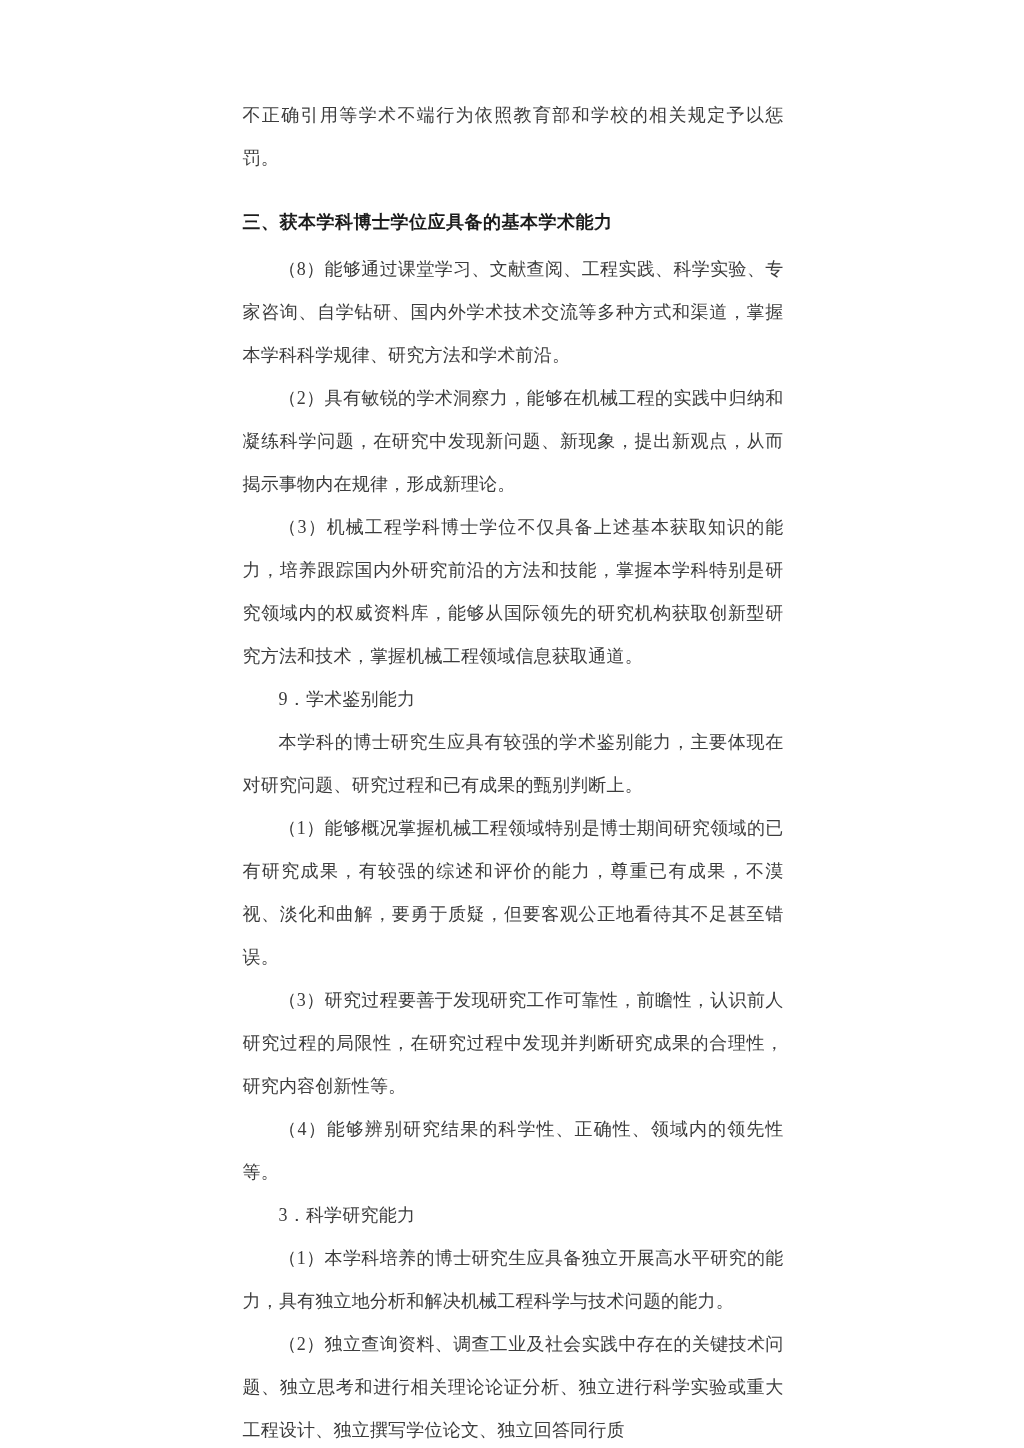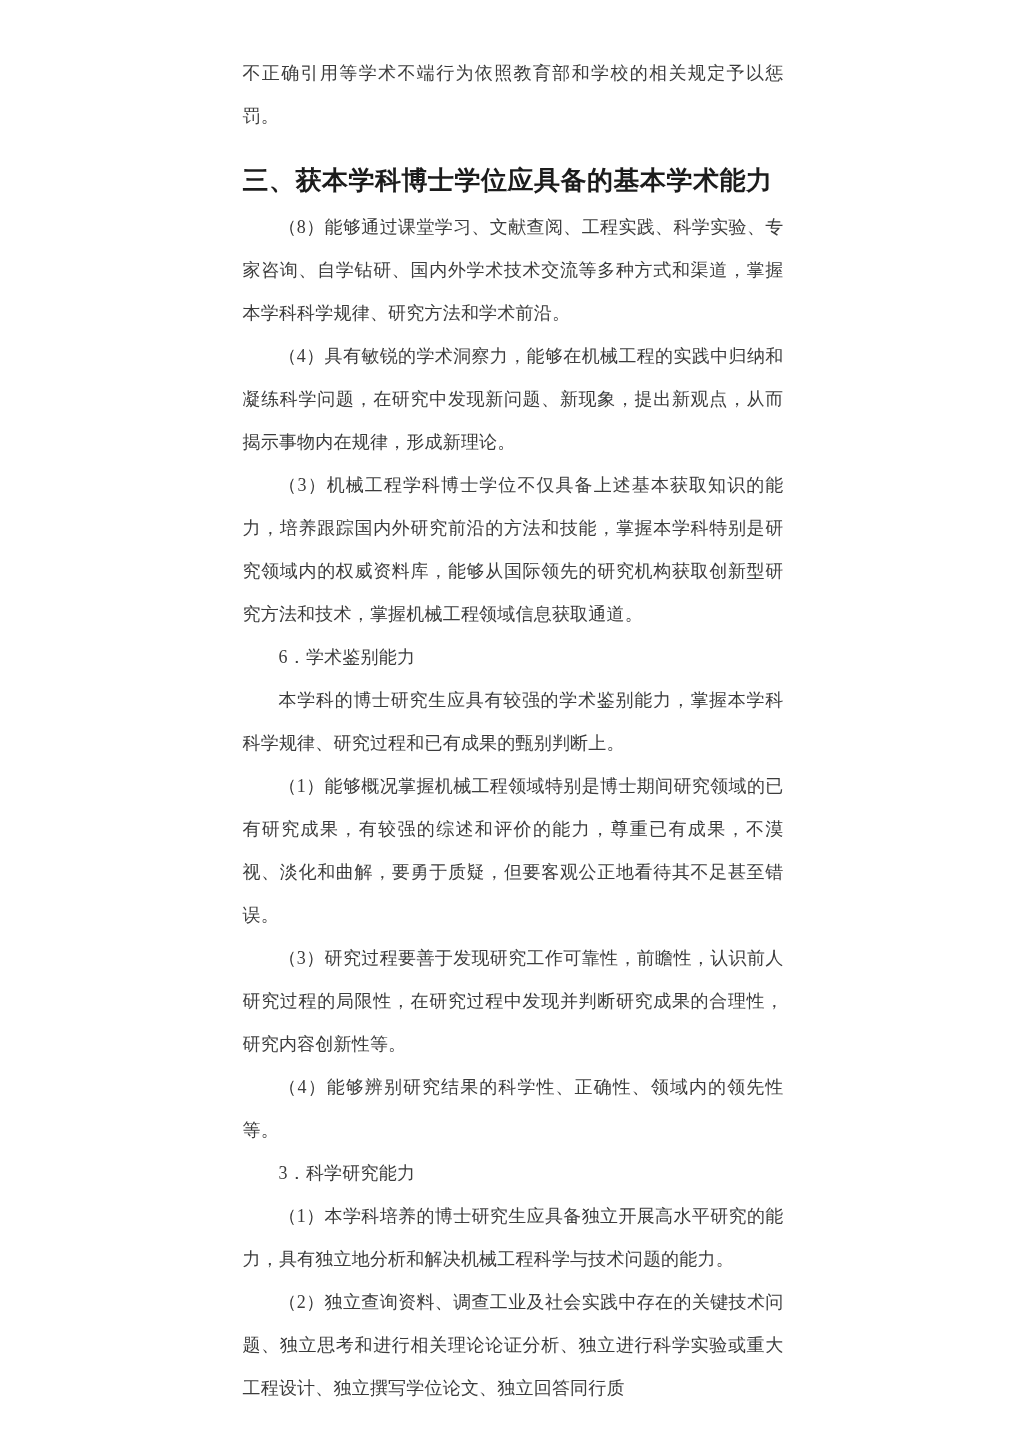--- a/index.html
+++ b/index.html
@@ -7,63 +7,63 @@
     padding: 0;
     background: #ffffff;
   }
   .page {
     position: relative;
     width: 835px;
     height: 1448px;
     margin: 0 auto;
     background: #ffffff;
     box-sizing: border-box;
-    padding: 52px 146px 0 148px;
+    padding: 94px 146px 0 148px;
     overflow: hidden;
     font-family: "Liberation Serif", "DejaVu Serif", serif;
   }
   .body-text {
     margin: 0;
     font-size: 18px;
     line-height: 43px;
     color: #3c3c3c;
     text-align: justify;
     text-justify: inter-ideograph;
     text-indent: 2em;
     letter-spacing: 0.2px;
     word-break: break-all;
   }
   .continuation {
     text-indent: 0;
   }
   .doc-heading {
     margin: 22px 0 6px 0;
-    font-size: 26px;
+    font-size: 18px;
     line-height: 40px;
     font-weight: 700;
     color: #1c1c1c;
     letter-spacing: 0.5px;
     font-family: "Liberation Sans", "DejaVu Sans", sans-serif;
   }
 </style>
 </head>
 <body>
 
 <div class="page">
 
   <p class="body-text continuation">不正确引用等学术不端行为依照教育部和学校的相关规定予以惩罚。</p>
 
   <h1 class="doc-heading">三、获本学科博士学位应具备的基本学术能力</h1>
 
   <p class="body-text">（8）能够通过课堂学习、文献查阅、工程实践、科学实验、专家咨询、自学钻研、国内外学术技术交流等多种方式和渠道，掌握本学科科学规律、研究方法和学术前沿。</p>
-  <p class="body-text">（4）具有敏锐的学术洞察力，能够在机械工程的实践中归纳和凝练科学问题，在研究中发现新问题、新现象，提出新观点，从而揭示事物内在规律，形成新理论。</p>
+  <p class="body-text">（2）具有敏锐的学术洞察力，能够在机械工程的实践中归纳和凝练科学问题，在研究中发现新问题、新现象，提出新观点，从而揭示事物内在规律，形成新理论。</p>
   <p class="body-text">（3）机械工程学科博士学位不仅具备上述基本获取知识的能力，培养跟踪国内外研究前沿的方法和技能，掌握本学科特别是研究领域内的权威资料库，能够从国际领先的研究机构获取创新型研究方法和技术，掌握机械工程领域信息获取通道。</p>
 
-  <p class="body-text">6．学术鉴别能力</p>
-  <p class="body-text">本学科的博士研究生应具有较强的学术鉴别能力，掌握本学科科学规律、研究过程和已有成果的甄别判断上。</p>
+  <p class="body-text">9．学术鉴别能力</p>
+  <p class="body-text">本学科的博士研究生应具有较强的学术鉴别能力，主要体现在对研究问题、研究过程和已有成果的甄别判断上。</p>
   <p class="body-text">（1）能够概况掌握机械工程领域特别是博士期间研究领域的已有研究成果，有较强的综述和评价的能力，尊重已有成果，不漠视、淡化和曲解，要勇于质疑，但要客观公正地看待其不足甚至错误。</p>
   <p class="body-text">（3）研究过程要善于发现研究工作可靠性，前瞻性，认识前人研究过程的局限性，在研究过程中发现并判断研究成果的合理性，研究内容创新性等。</p>
   <p class="body-text">（4）能够辨别研究结果的科学性、正确性、领域内的领先性等。</p>
 
   <p class="body-text">3．科学研究能力</p>
   <p class="body-text">（1）本学科培养的博士研究生应具备独立开展高水平研究的能力，具有独立地分析和解决机械工程科学与技术问题的能力。</p>
   <p class="body-text">（2）独立查询资料、调查工业及社会实践中存在的关键技术问题、独立思考和进行相关理论论证分析、独立进行科学实验或重大工程设计、独立撰写学位论文、独立回答同行质</p>
 
 </div>
 

